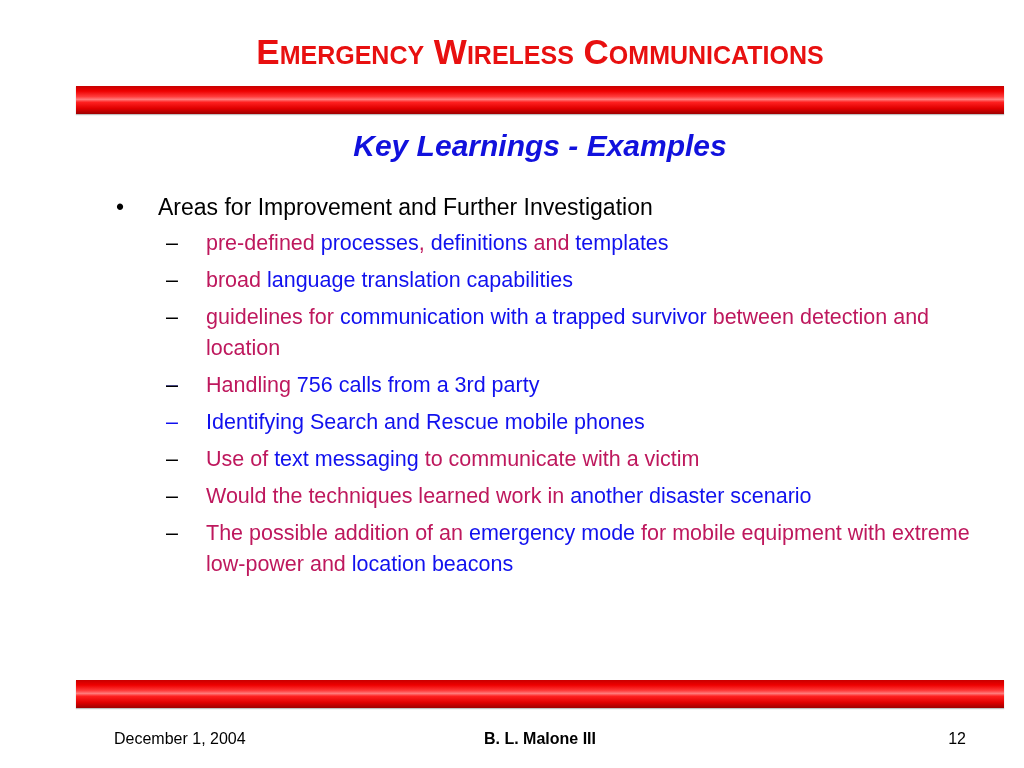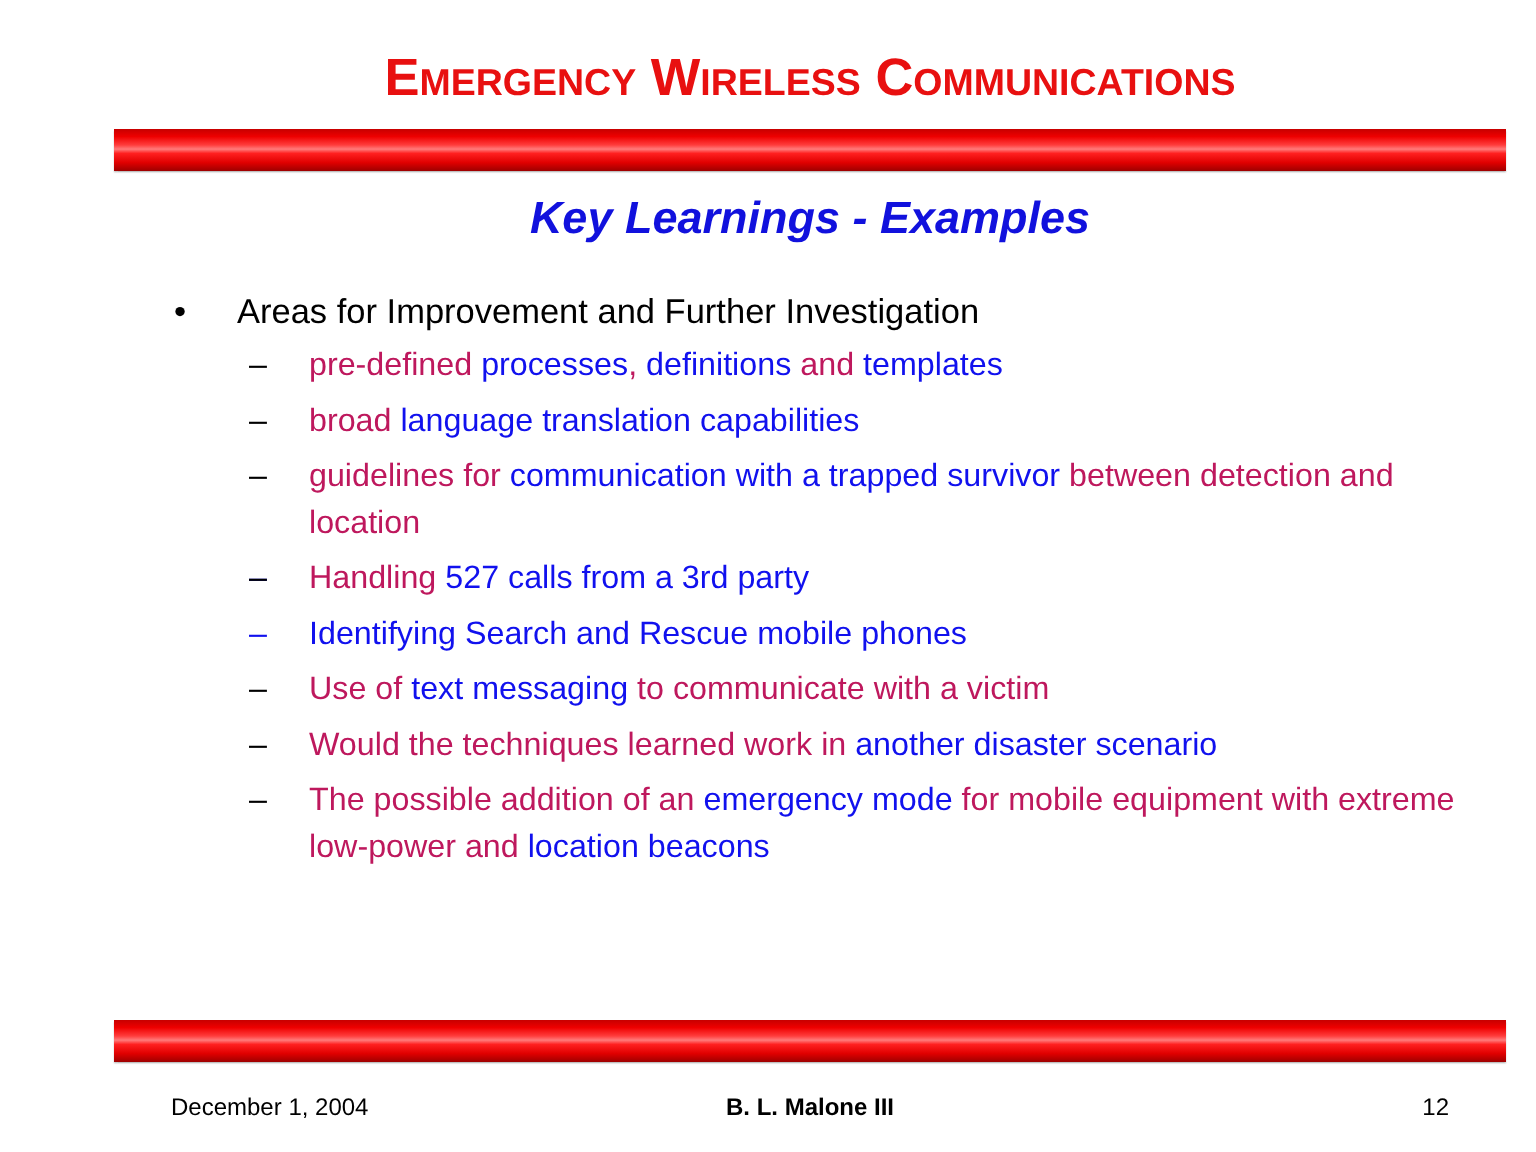--- a/index.html
+++ b/index.html
@@ -161,21 +161,21 @@
     <div class="l1">
       <span class="marker">•</span>
       <span>Areas for Improvement and Further Investigation</span>
     </div>
 
     <div id="sub-items">
         <div class="l2"><span class="marker black">–</span><span><span class="bk">pre-defined </span><span class="hl">processes</span><span class="bk">, </span><span class="hl">definitions</span><span class="bk"> and </span><span class="hl">templates</span></span></div>
         <div class="l2"><span class="marker black">–</span><span><span class="bk">broad </span><span class="hl">language translation capabilities</span></span></div>
         <div class="l2"><span class="marker black">–</span><span><span class="bk">guidelines for </span><span class="hl">communication with a trapped survivor</span><span class="bk"> between detection and location</span></span></div>
         <div class="l2"><span class="marker blue">–</span></div>
-        <div class="l2"><span class="marker black">–</span><span><span class="bk">Handling </span><span class="hl">527 calls from a 3rd party</span></span></div>
+        <div class="l2"><span class="marker black">–</span><span><span class="bk">Handling </span><span class="hl">756 calls from a 3rd party</span></span></div>
         <div class="l2"><span class="marker blue">–</span><span><span class="hl">Identifying Search and Rescue mobile phones</span></span></div>
         <div class="l2"><span class="marker black">–</span><span><span class="bk">Use of </span><span class="hl">text messaging</span><span class="bk"> to communicate with a victim</span></span></div>
         <div class="l2"><span class="marker black">–</span><span><span class="bk">Would the techniques learned work in </span><span class="hl">another disaster scenario</span></span></div>
         <div class="l2"><span class="marker black">–</span><span><span class="bk">The possible addition of an </span><span class="hl">emergency mode</span><span class="bk"> for mobile equipment with extreme low-power and </span><span class="hl">location beacons</span></span></div>
       </div>
 
   </div>
 
   <div class="bar bar-bottom"></div>
 

